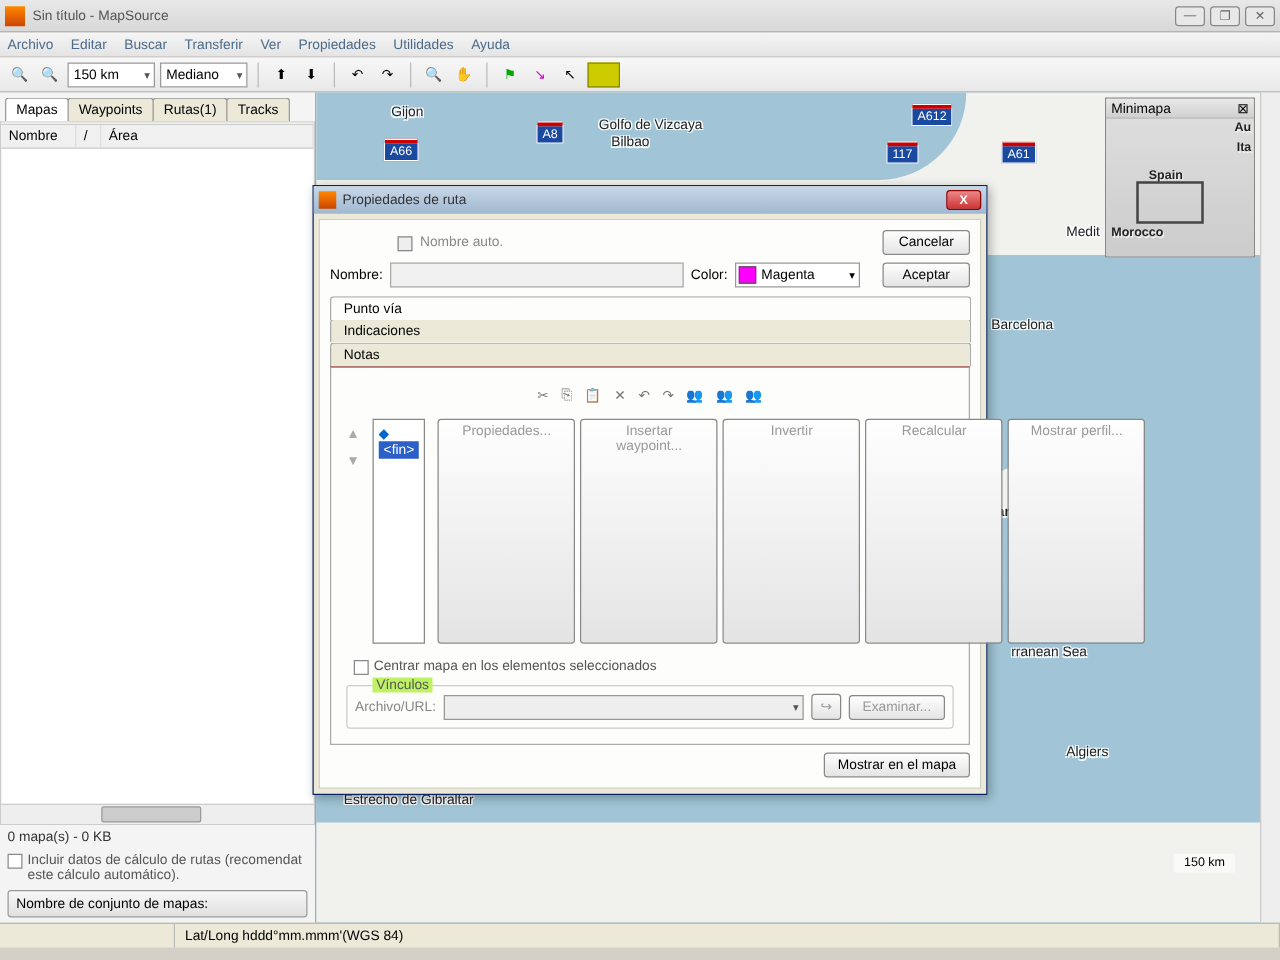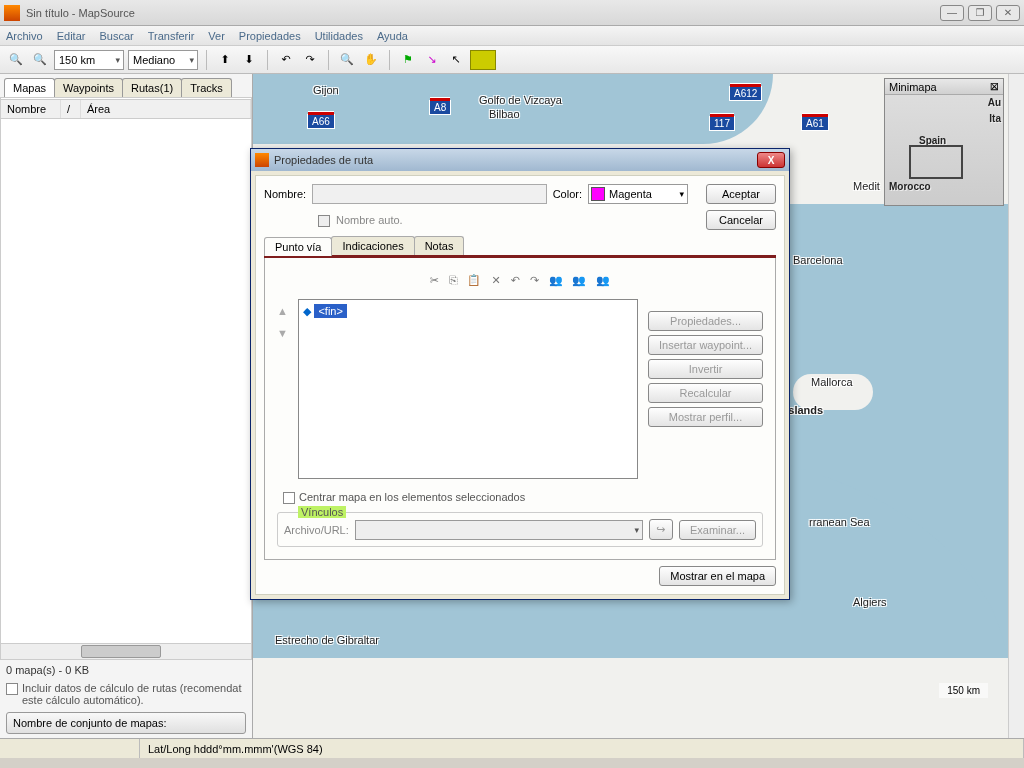--- a/index.html
+++ b/index.html
@@ -50,29 +50,29 @@
 .dlgtitle .dtxt { flex: 1; color: #333; }
 .dlgtitle .closebtn { width: 28px; height: 16px; background: linear-gradient(#e88,#c33); border: 1px solid #800; border-radius: 3px; color: #fff; display: flex; align-items: center; justify-content: center; font-weight: bold; font-size: 10px; }
 .dlgbody { background: #fdfdfb; border: 1px solid #d0d0c0; margin: 4px; padding: 8px; }
 .row { display: flex; align-items: center; gap: 6px; margin-bottom: 6px; }
 .txtinput { flex: 1; height: 20px; border: 1px solid #aaa; background: #f0f0f0; }
 .colorsel { display: flex; align-items: center; border: 1px solid #999; background: #fff; height: 20px; padding: 0 14px 0 2px; position: relative; }
 .colorsel::after { content: "▾"; position: absolute; right: 3px; font-size: 9px; }
 .swatch { width: 14px; height: 14px; background: #f0f; border: 1px solid #555; margin-right: 4px; }
 .dbtn { min-width: 70px; padding: 3px 10px; border: 1px solid #888; background: linear-gradient(#fefefe,#e4e4e4); border-radius: 3px; text-align: center; }
 .dbtn.disabled { color: #999; }
-.innertabs { display: flex; margin-top: 4px; border-bottom: 3px solid #7f1d1d; }
+.innertabs { display: flex; margin-top: 4px; border-bottom: 1px solid #7f1d1d; flex-direction: column; }
 .innertab { padding: 3px 10px; border: 1px solid #aaa; border-bottom: none; background: #ece9d8; margin-right: -1px; border-radius: 3px 3px 0 0; }
 .innertab.active { background: #fdfdfb; position: relative; top: 1px; }
 .tabpane { border: 1px solid #aaa; border-top: none; padding: 12px; }
 .dlgtoolbar { display: flex; gap: 10px; justify-content: center; padding: 4px 0 12px 0; color: #777; }
 .listbox { border: 1px solid #888; height: 180px; background: #fff; padding: 4px; }
 .selitem { background: #2a60c8; color: #fff; padding: 1px 4px; display: inline-block; }
 .arrows { display: flex; flex-direction: column; gap: 10px; color: #aaa; font-size: 16px; padding-top: 6px; }
-.sidebtns { display: flex; flex-direction: column; gap: 4px; margin-top: 12px; }
+.sidebtns { display: flex; gap: 4px; }
 .sidebtns .dbtn { min-width: 110px; }
 .vinculos { border: 1px solid #ccc; border-radius: 3px; padding: 6px; margin-top: 6px; position: relative; }
 .vinculos .legend { position: absolute; top: -7px; left: 20px; background: #bef264; padding: 0 3px; color: #555; }
 </style>
 </head>
 <body>
 
 <div class="titlebar">
   <div class="appicon"></div>
   <div class="title">Sin título - MapSource</div>
@@ -195,36 +195,36 @@
 </div>
 
 <div class="dialog">
   <div class="dlgtitle">
     <div class="dicon"></div>
     <div class="dtxt">Propiedades de ruta</div>
     <div class="closebtn">X</div>
   </div>
   <div class="dlgbody">
     <div class="row">
+      <div style="width:48px"></div>
+      <div class="chkbox" style="background:#eee"></div>
+      <span style="color:#888">Nombre auto.</span>
+      <div style="flex:1"></div>
+      <div class="dbtn">Cancelar</div>
+    </div>
+    <div class="row">
       <span>Nombre:</span>
       <div class="txtinput"></div>
       <span>Color:</span>
       <div class="colorsel" style="width:100px">
         <div class="swatch"></div>
         <span>Magenta</span>
       </div>
       <div style="width:6px"></div>
       <div class="dbtn">Aceptar</div>
-    </div>
-    <div class="row">
-      <div style="width:48px"></div>
-      <div class="chkbox" style="background:#eee"></div>
-      <span style="color:#888">Nombre auto.</span>
-      <div style="flex:1"></div>
-      <div class="dbtn">Cancelar</div>
     </div>
 
     <div class="innertabs">
       <div class="innertab active">Punto vía</div>
       <div class="innertab">Indicaciones</div>
       <div class="innertab">Notas</div>
     </div>
     <div class="tabpane">
       <div class="dlgtoolbar">
         <span>✂</span>

